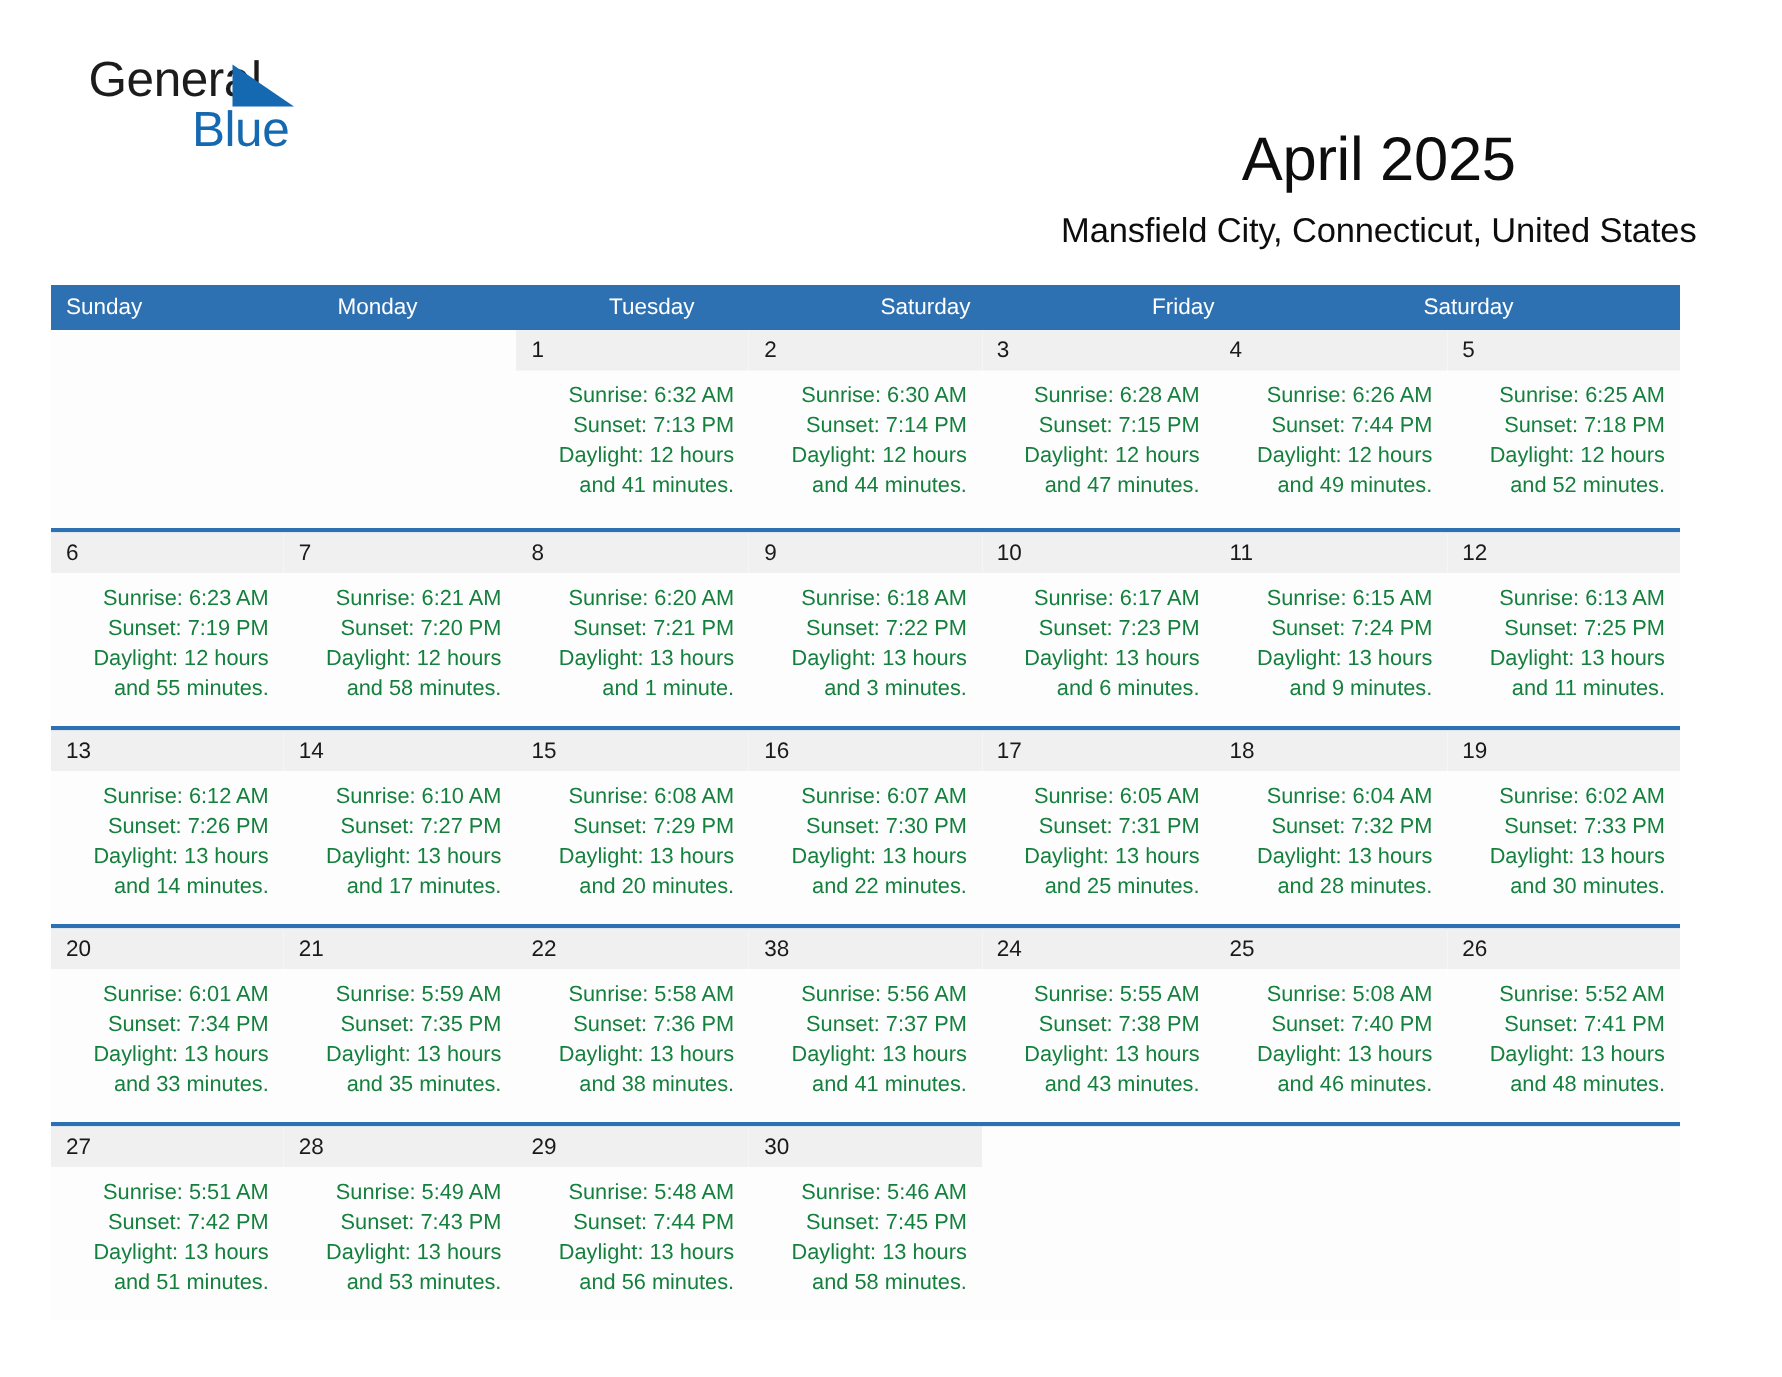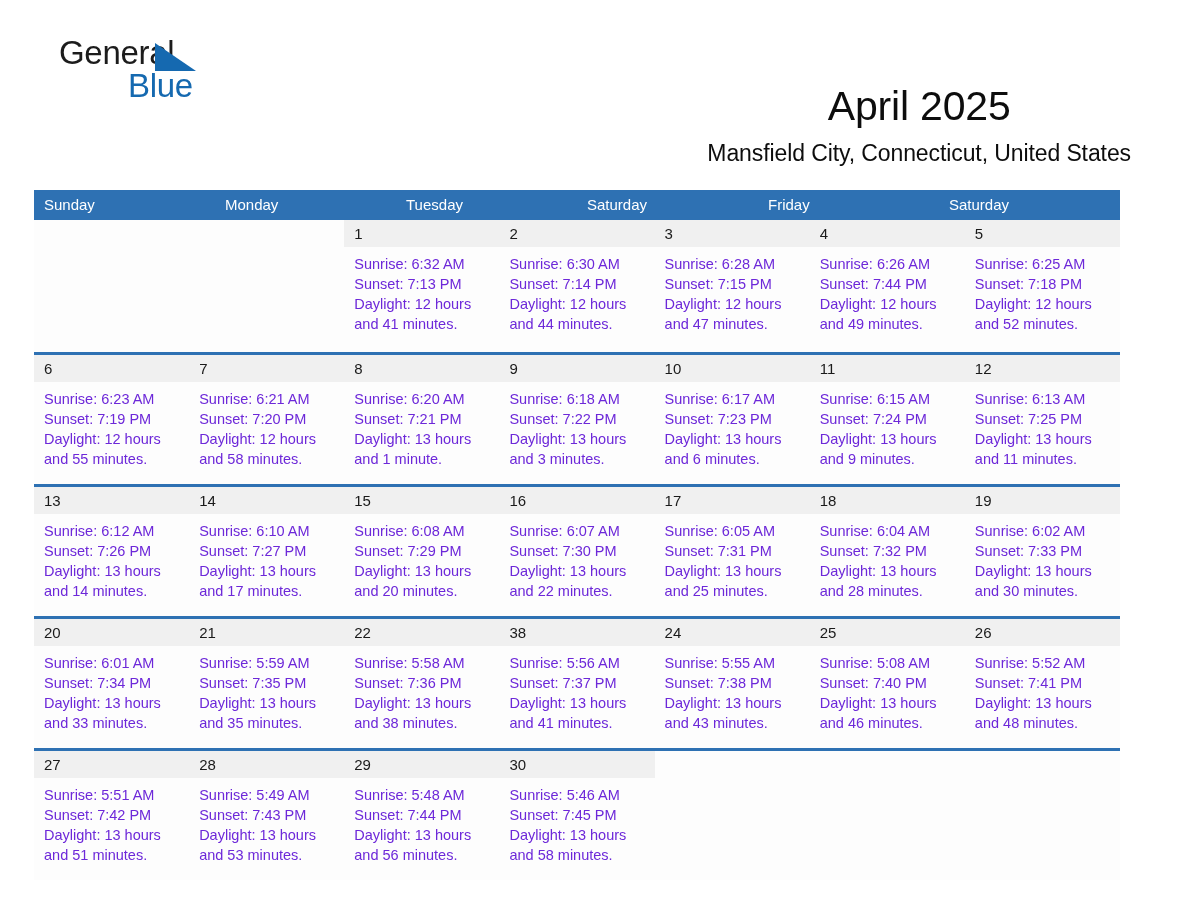--- a/index.html
+++ b/index.html
@@ -129,21 +129,22 @@
   .day-cell.blank {
     background: #fdfdfd;
   }
   .day-cell.blank .day-number {
     background: #fdfdfd;
   }
   .day-info {
     padding: 7px 10px 0 10px;
     font-size: 14.5px;
     line-height: 20px;
-    color: #6d28d9;
+    color: #15803d;
+    text-align: right;
   }
   .day-info div {
     white-space: nowrap;
   }
 </style>
 </head>
 <body>
 
 <div class="page-header">
 

